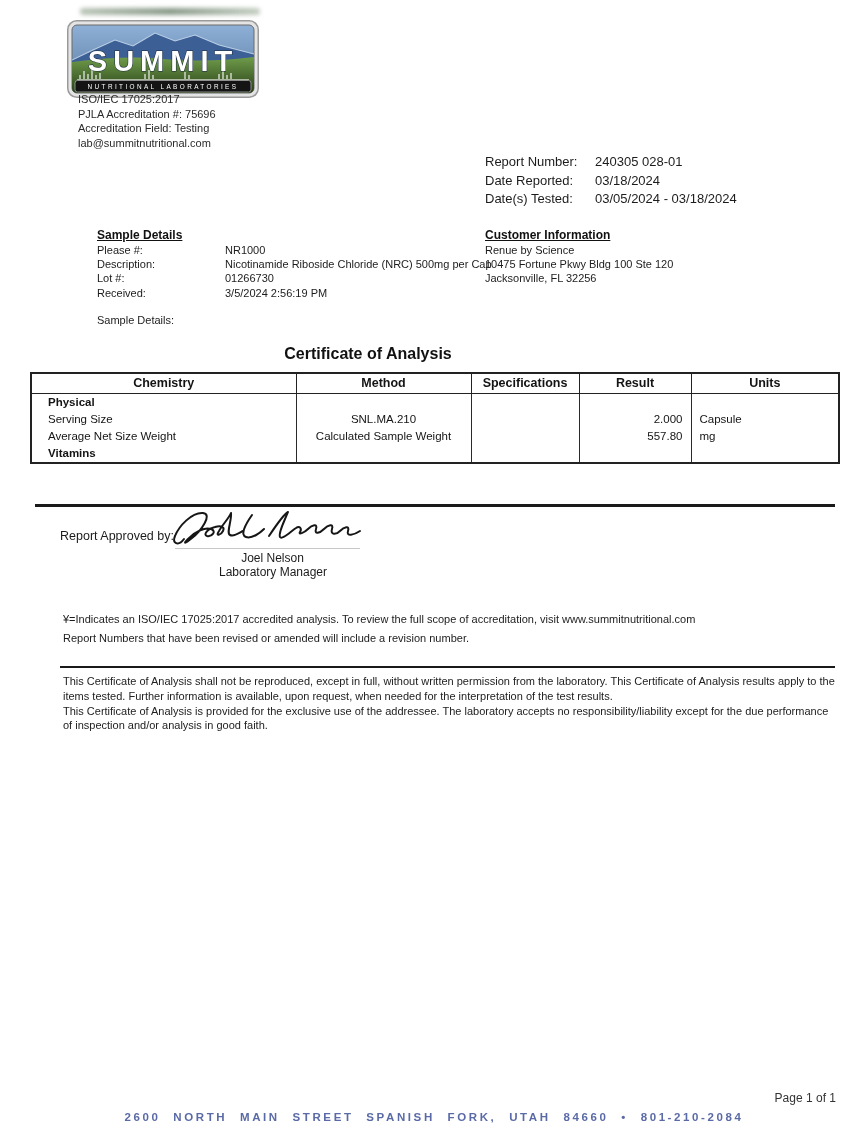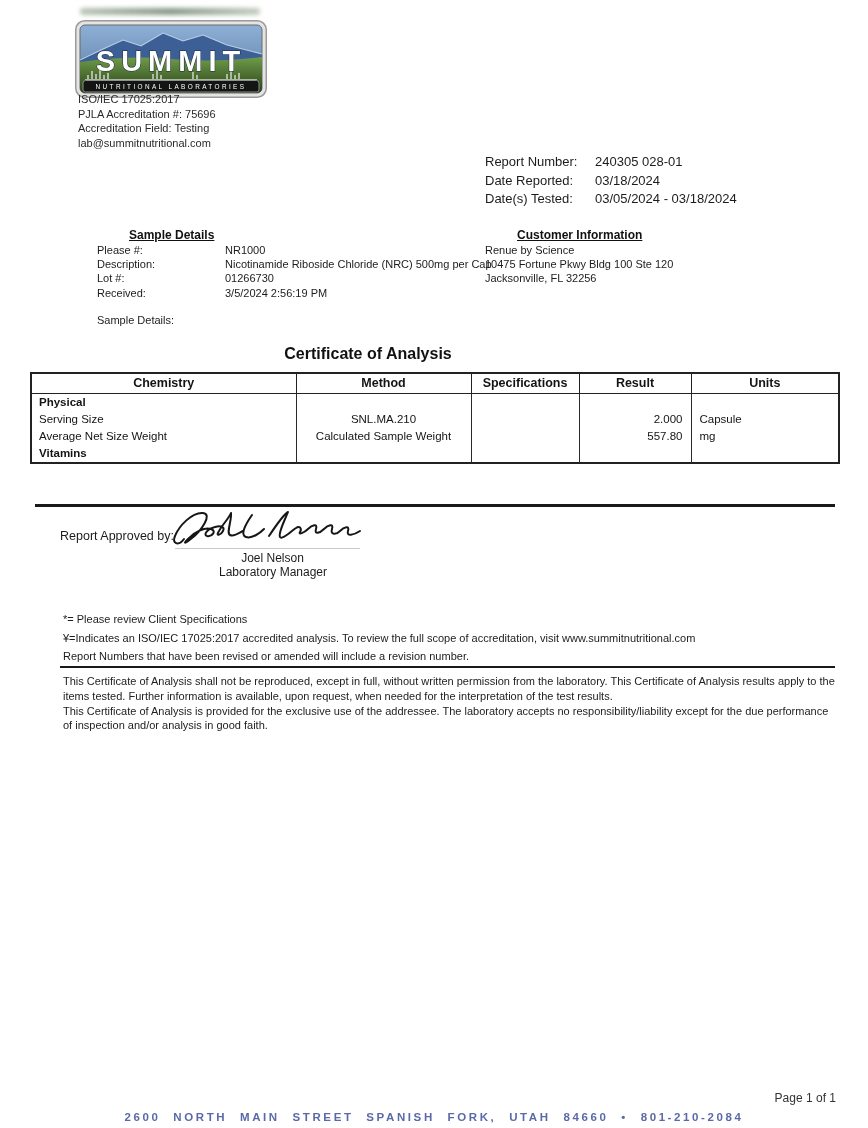--- a/index.html
+++ b/index.html
@@ -8,33 +8,33 @@
     width:868px; height:1128px; position:relative;
     font-family:"Liberation Sans", sans-serif; color:#1c1c1c;
     overflow:hidden;
   }
   .abs { position:absolute; }
 
   
   .logo-smudge { left:80px; top:8px; width:180px; height:7px;
     background:linear-gradient(90deg, rgba(60,90,50,.35), rgba(40,70,40,.55), rgba(60,90,50,.3));
     filter:blur(2px); border-radius:3px; }
-  .logo-wrap { left:75px; top:20px; width:188px; height:78px; }
+  .logo-wrap { left:67px; top:20px; width:188px; height:78px; }
 
   
   .accreditation { left:78px; top:92px; font-size:11px; line-height:14.6px; color:#2b2b2b; }
 
   
   .report-info { left:485px; top:153px; font-size:13px; line-height:18.5px; }
   .report-info .lv-label { display:inline-block; width:110px; }
 
   .lv-row { white-space:nowrap; }
 
   
-  .section-heading { font-size:12px; font-weight:bold; text-decoration:underline; color:#111;margin-left:32px; }
+  .section-heading { font-size:12px; font-weight:bold; text-decoration:underline; color:#111; }
   .sample-heading { left:97px; top:228px; }
   .customer-heading { left:485px; top:228px; }
   .sample-rows { left:97px; top:243px; font-size:11px; line-height:14.2px; }
   .sample-rows .lv-label { display:inline-block; width:128px; }
   .sample-extra { left:97px; top:314px; font-size:11px; }
   .customer-lines { left:485px; top:243px; font-size:11px; line-height:14.2px; }
 
   
   .coa-title { left:0; top:345px; width:736px; text-align:center;
     font-size:16px; font-weight:600; color:#111; }
@@ -47,21 +47,21 @@
   .coa-table col:nth-child(2){ width:175px; }
   .coa-table col:nth-child(3){ width:108px; }
   .coa-table col:nth-child(4){ width:112px; }
   .coa-table col:nth-child(5){ width:148px; }
   .coa-table thead th {
     border:1.5px solid #222; font-size:12.5px; font-weight:bold;
     text-align:center; height:20px; padding:1px 4px; }
   .coa-table tbody td {
     border-left:1px solid #2a2a2a; border-right:1px solid #2a2a2a;
     height:17.4px; padding:1px 5px; overflow:hidden; white-space:nowrap; }
-  .coa-table tbody td:nth-child(1){ text-align:left; padding-left:7px; }
+  .coa-table tbody td:nth-child(1){ text-align:left; padding-left:16px; }
   .coa-table tbody td:nth-child(2){ text-align:center;margin-left:20px; }
   .coa-table tbody td:nth-child(3){ text-align:center; }
   .coa-table tbody td:nth-child(4){ text-align:right; padding-right:8px; }
   .coa-table tbody td:nth-child(5){ text-align:left; padding-left:8px; }
   .coa-table tbody tr.section-row td:nth-child(1){ font-weight:bold; }
 
   
   .rule-1 { left:35px; top:504px; width:800px; height:2.5px; background:#1a1a1a; }
   .rule-2 { left:60px; top:666px; width:775px; height:2px; background:#1a1a1a; }
 
@@ -212,21 +212,20 @@
       <path d="M82 9 C75 19 70 29 76 31 C82 33 90 27 94 23"></path>
       <path d="M99 30 C107 18 114 8 118 6 C114 16 108 27 110 31 C112 34 120 26 126 22 C130 19 132 23 130 26 C128 29 134 27 138 23 C142 19 148 17 146 23 C144 29 150 27 154 23 C158 19 164 17 162 23 C160 29 166 29 170 25 C174 21 180 19 178 25 C176 31 184 29 190 25"></path>
     </g>
   </svg>
 </div>
 <div class="abs signature-underline"></div>
 <div class="abs approver-name">Joel Nelson</div>
 <div class="abs approver-title">Laboratory Manager</div>
 
 <div class="abs notes">
-    <div>*= Please review Client Specifications</div>
     <div>¥=Indicates an ISO/IEC 17025:2017 accredited analysis. To review the full scope of accreditation, visit www.summitnutritional.com</div>
     <div>Report Numbers that have been revised or amended will include a revision number.</div>
   </div>
 
 <div class="abs rule-2"></div>
 
 <div class="abs disclaimer">
     <div>This Certificate of Analysis shall not be reproduced, except in full, without written permission from the laboratory. This Certificate of Analysis results apply to the items tested. Further information is available, upon request, when needed for the interpretation of the test results.</div>
     <div>This Certificate of Analysis is provided for the exclusive use of the addressee. The laboratory accepts no responsibility/liability except for the due performance of inspection and/or analysis in good faith.</div>
   </div>

